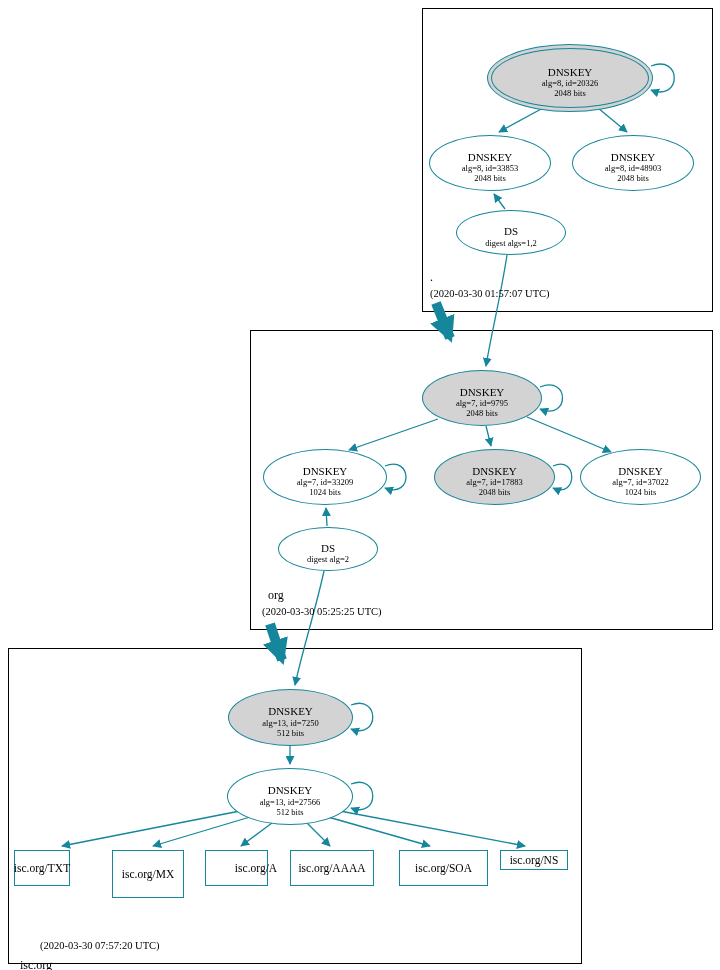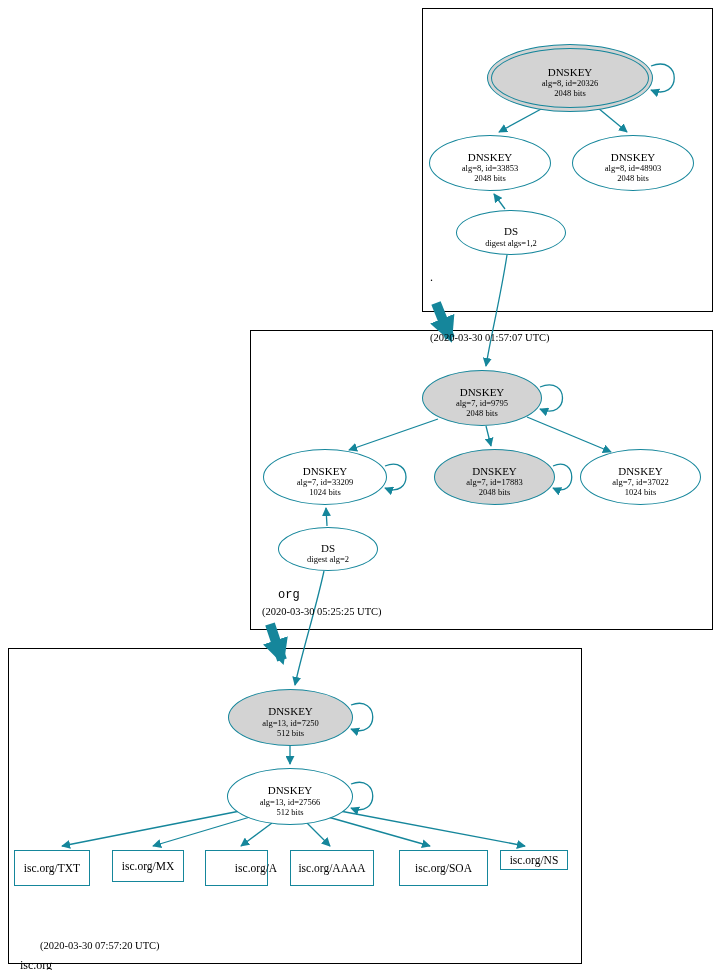--- a/index.html
+++ b/index.html
@@ -96,21 +96,21 @@
     <span class="d">alg=8, id=48903</span>
     <span class="d">2048 bits</span>
   </div>
 
   <div class="node" style="left:456px;top:210px;width:110px;height:45px;">
     <span class="t">DS</span>
     <span class="d">digest algs=1,2</span>
   </div>
 
   <div class="zlabel" style="left:430px;top:270px;">.</div>
-  <div class="ztime" style="left:430px;top:288px;margin-top:44px;">(2020-03-30 01:57:07 UTC)</div>
+  <div class="ztime" style="left:430px;top:288px;">(2020-03-30 01:57:07 UTC)</div>
 
   <div class="node gray" style="left:422px;top:370px;width:120px;height:56px;">
     <span class="t">DNSKEY</span>
     <span class="d">alg=7, id=9795</span>
     <span class="d">2048 bits</span>
   </div>
 
   <div class="node" style="left:263px;top:449px;width:124px;height:56px;">
     <span class="t">DNSKEY</span>
     <span class="d">alg=7, id=33209</span>
@@ -127,37 +127,37 @@
     <span class="t">DNSKEY</span>
     <span class="d">alg=7, id=37022</span>
     <span class="d">1024 bits</span>
   </div>
 
   <div class="node" style="left:278px;top:527px;width:100px;height:44px;">
     <span class="t">DS</span>
     <span class="d">digest alg=2</span>
   </div>
 
-  <div class="zlabel" style="left:278px;top:588px;font-family:Liberation Mono, monospace;">org</div>
+  <div class="zlabel" style="left:268px;top:588px;">org</div>
   <div class="ztime" style="left:262px;top:606px;">(2020-03-30 05:25:25 UTC)</div>
 
   <div class="node gray" style="left:228px;top:689px;width:125px;height:57px;">
     <span class="t">DNSKEY</span>
     <span class="d">alg=13, id=7250</span>
     <span class="d">512 bits</span>
   </div>
 
   <div class="node" style="left:227px;top:768px;width:126px;height:57px;">
     <span class="t">DNSKEY</span>
     <span class="d">alg=13, id=27566</span>
     <span class="d">512 bits</span>
   </div>
 
-  <div class="rrset" style="left:14px;top:850px;width:76px;height:36px;">isc.org/TXT</div>
-  <div class="rrset" style="left:112px;top:850px;width:72px;height:32px;">isc.org/MX</div>
+  <div class="rrset" style="left:14px;top:850px;width:56px;height:36px;">isc.org/TXT</div>
+  <div class="rrset" style="left:112px;top:850px;width:72px;height:48px;">isc.org/MX</div>
   <div class="rrset" style="left:205px;top:850px;width:63px;height:36px;padding-left:39px;">isc.org/A</div>
   <div class="rrset" style="left:290px;top:850px;width:84px;height:36px;">isc.org/AAAA</div>
   <div class="rrset" style="left:399px;top:850px;width:89px;height:36px;">isc.org/SOA</div>
   <div class="rrset" style="left:500px;top:850px;width:68px;height:20px;">isc.org/NS</div>
 
   <div class="zlabel" style="left:20px;top:920px;margin-top:38px;">isc.org</div>
   <div class="ztime" style="left:20px;top:940px;margin-left:20px;">(2020-03-30 07:57:20 UTC)</div>
 
 </div>
 

